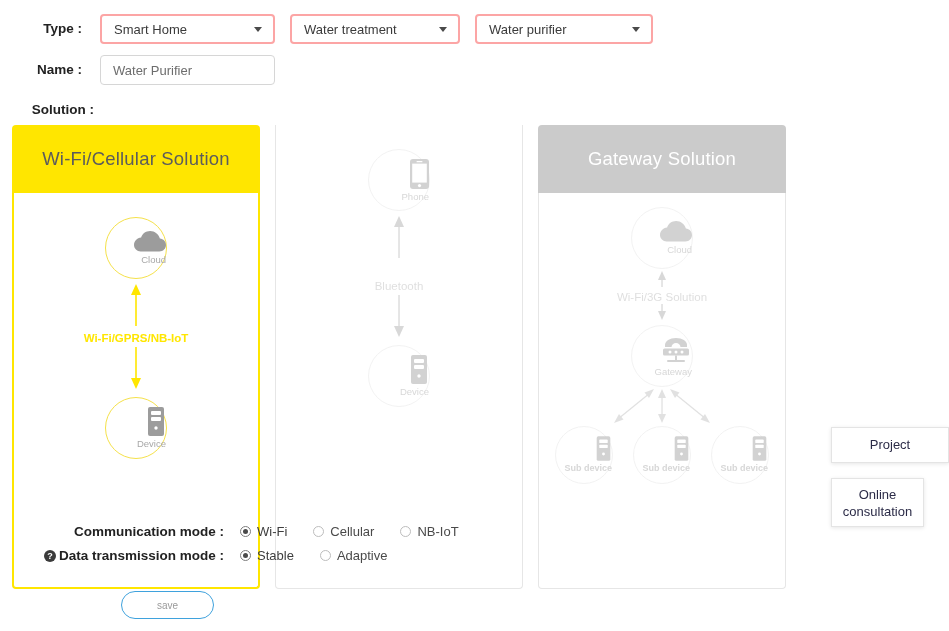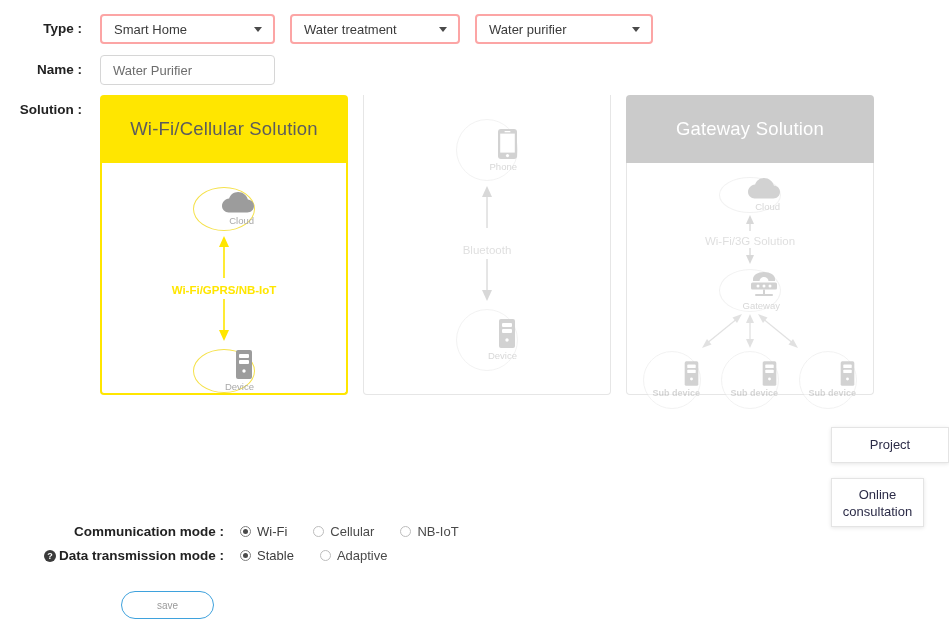--- a/index.html
+++ b/index.html
@@ -32,21 +32,21 @@
     color: #222;
     padding-right: 18px;
     box-sizing: border-box;
     line-height: 30px;
     white-space: nowrap;
     user-select: none;
   }
 
   #row-type  { left: 0px; top: 14px; }
   #row-name  { left: 0px; top: 55px; }
-  #row-solution { left: 0px; top: 95px; }
+  #row-solution { left: 12px; top: 95px; flex-direction: column; }
 
   
   .select-box {
     position: relative;
     height: 30px;
     border: 2px solid #fca5a5;
     border-radius: 4px;
     background: #fff;
     box-sizing: border-box;
     display: flex;
@@ -87,21 +87,21 @@
     outline: none;
   }
   .text-input::placeholder { color: #9a9a9a; }
 
   
   .cards {
     display: flex;
   }
   .card {
     width: 248px;
-    height: 300px;
+    height: 464px;
     box-sizing: border-box;
     position: relative;
     margin-right: 15px;
     display: flex;
     flex-direction: column;
   }
   .card-head {
     height: 68px;
     flex: 0 0 68px;
     border-radius: 4px 4px 0 0;
@@ -398,21 +398,21 @@
             <span class="nlabel">Phone</span>
           </div>
 
           <span class="arrow-v" style="margin-top:5px;">
             <svg width="14" height="42" viewBox="0 0 14 42">
               <line x1="7" y1="42" x2="7" y2="8" stroke="#a9a9a9" stroke-width="1.3"></line>
               <polygon points="7,0 12,11 2,11" fill="#a9a9a9"></polygon>
             </svg>
           </span>
 
-          <div class="link-label" style="margin-top:12px;">Bluetooth</div>
+          <div class="link-label" style="margin-top:18px;">Bluetooth</div>
 
           <span class="arrow-v" style="margin-top:2px;">
             <svg width="14" height="42" viewBox="0 0 14 42">
               <line x1="7" y1="0" x2="7" y2="34" stroke="#a9a9a9" stroke-width="1.3"></line>
               <polygon points="7,42 12,31 2,31" fill="#a9a9a9"></polygon>
             </svg>
           </span>
 
           <div class="node" style="margin-top:5px;">
             <span class="glyph">

